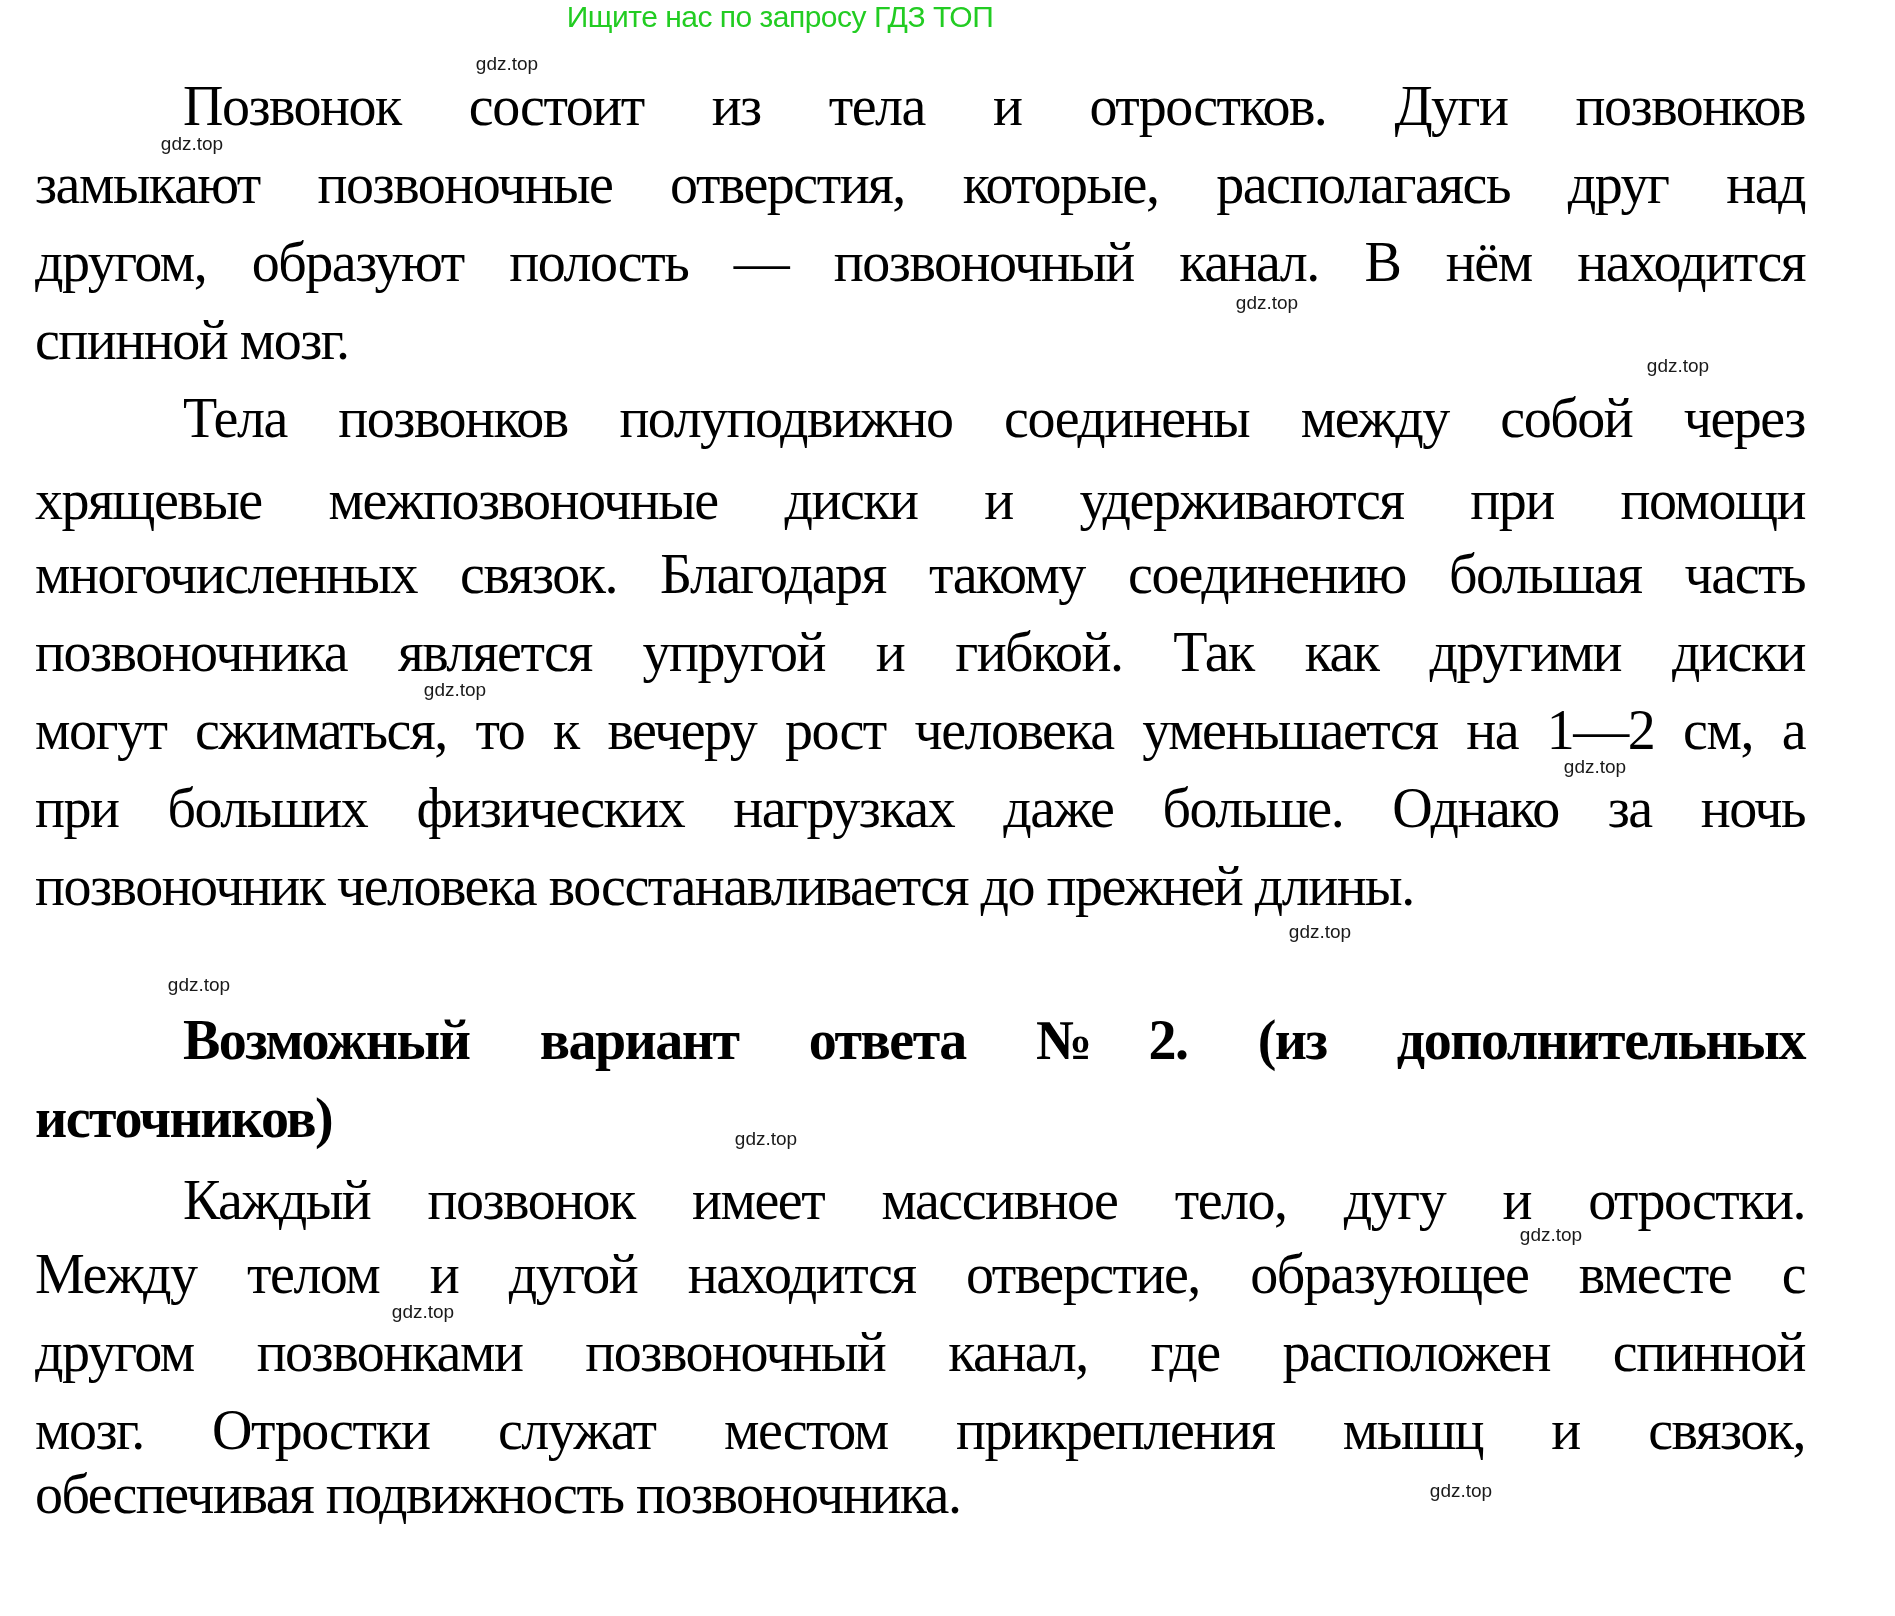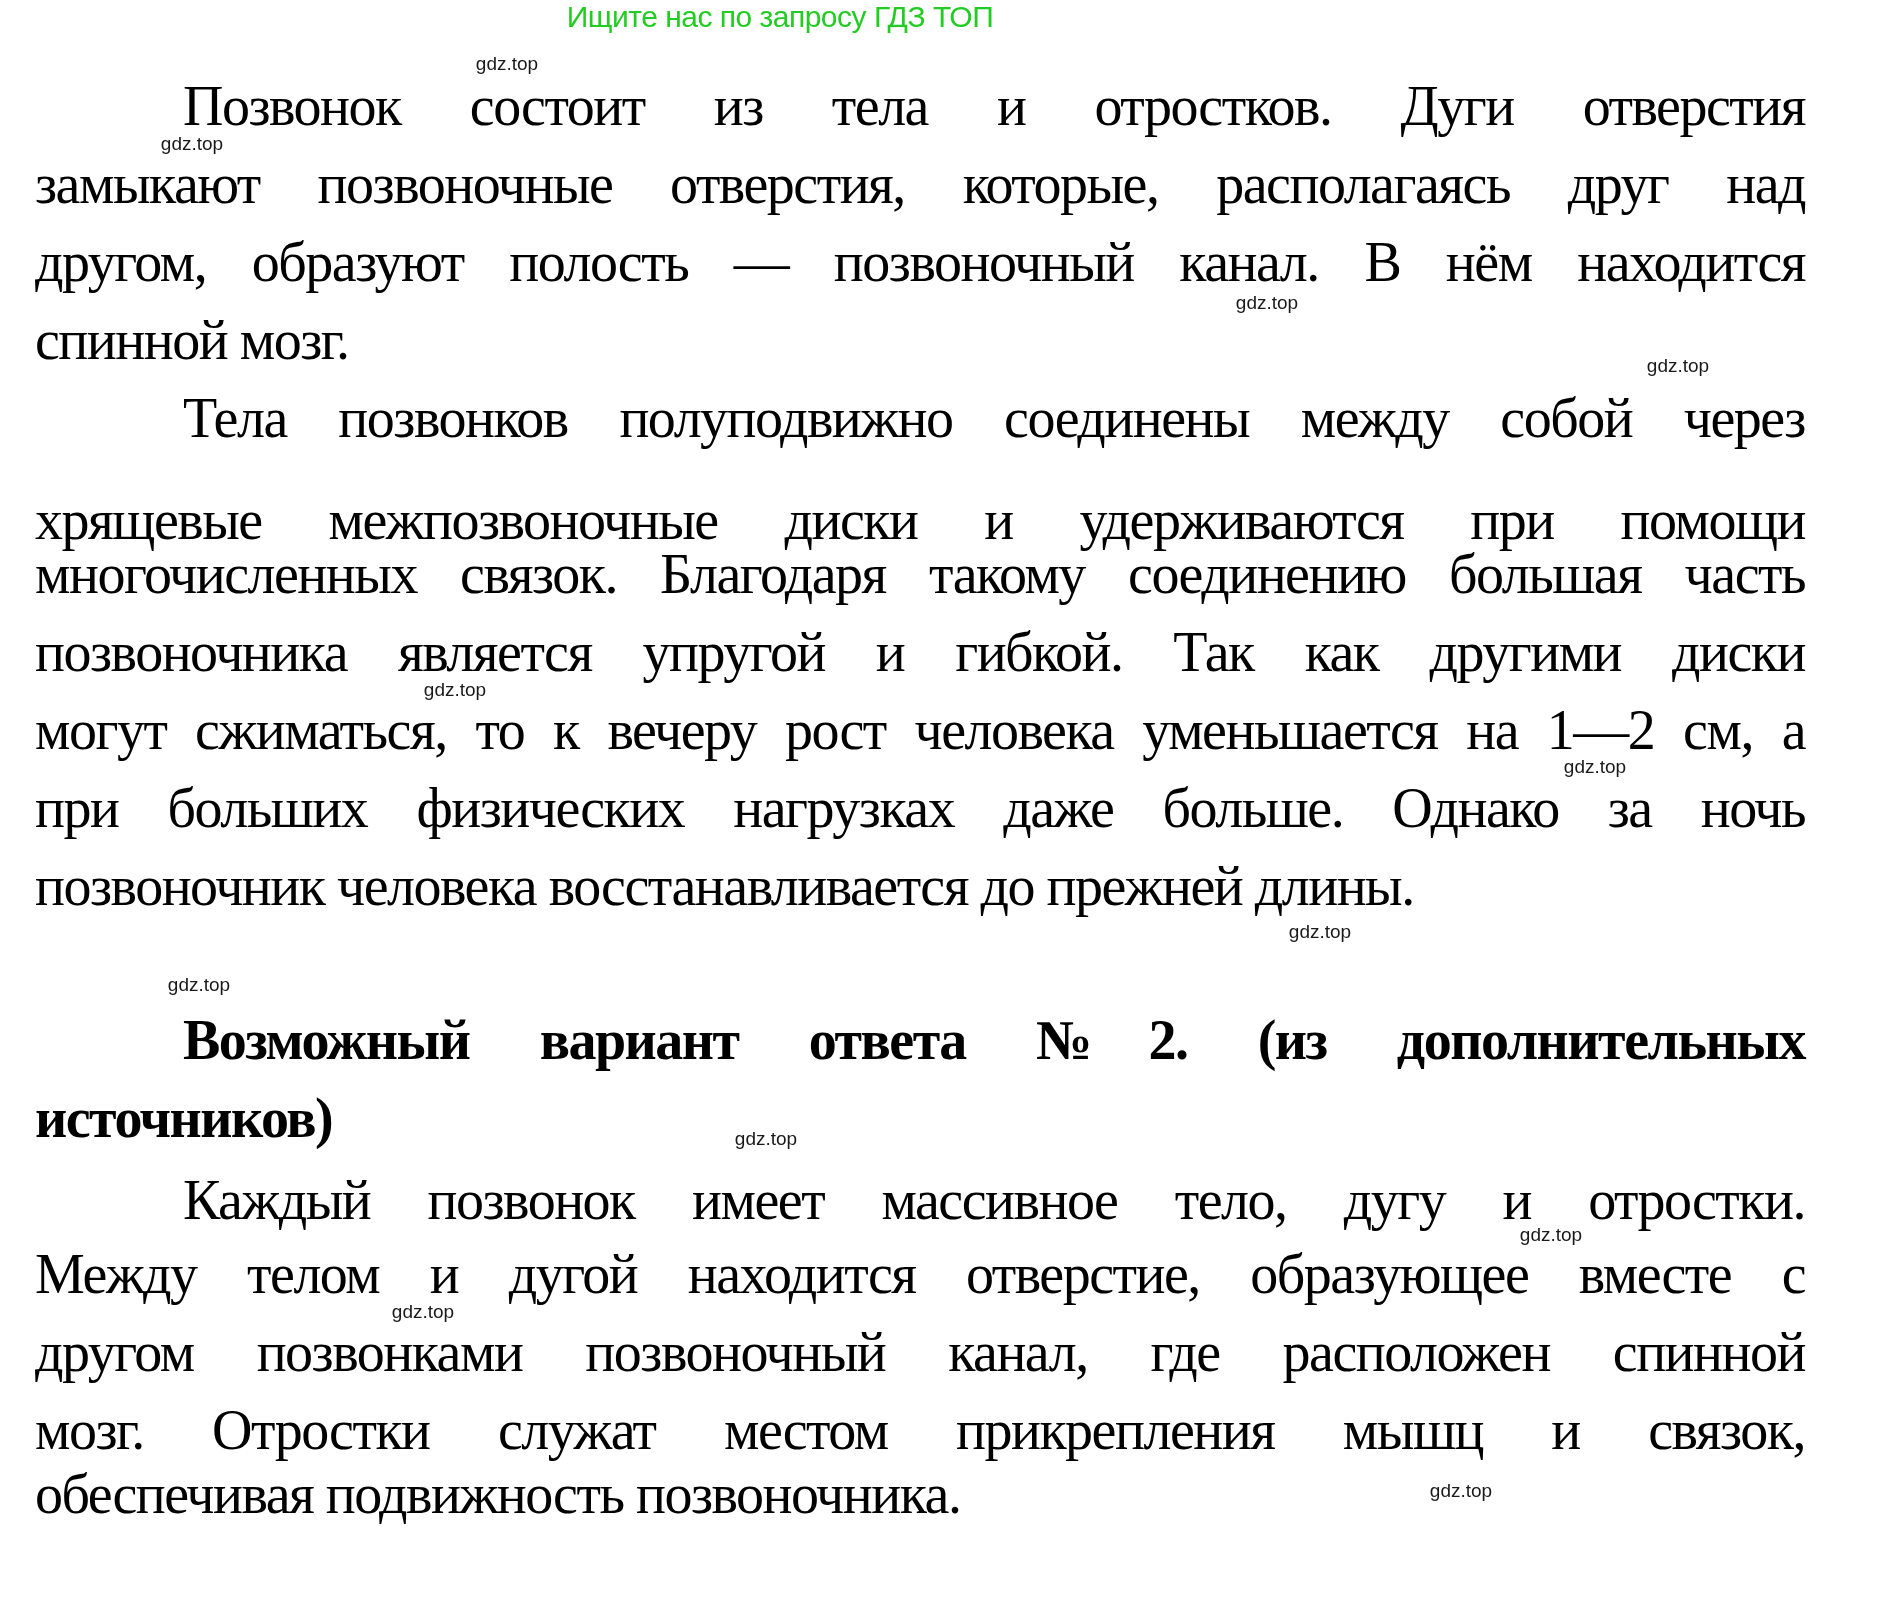--- a/index.html
+++ b/index.html
@@ -48,29 +48,29 @@
   }
 </style>
 </head>
 <body>
 
 <div class="page">
 
   <div class="top-banner">Ищите нас по запросу ГДЗ ТОП</div>
 
   <div>
-    <div class="line indent" style="top:78px">Позвонок состоит из тела и отростков. Дуги отверстия</div>
+    <div class="line indent" style="top:78px">Позвонок состоит из тела и отростков. Дуги позвонков</div>
     <div class="line" style="top:156px">замыкают позвоночные отверстия, которые, располагаясь друг над</div>
     <div class="line" style="top:234px">другом, образуют полость — позвоночный канал. В нём находится</div>
     <div class="line last" style="top:312px">спинной мозг.</div>
   </div>
 
   <div>
     <div class="line indent" style="top:390px">Тела позвонков полуподвижно соединены между собой через</div>
-    <div class="line" style="top:492px">хрящевые межпозвоночные диски и удерживаются при помощи</div>
+    <div class="line" style="top:472px">хрящевые межпозвоночные диски и удерживаются при помощи</div>
     <div class="line" style="top:546px">многочисленных связок. Благодаря такому соединению большая часть</div>
     <div class="line" style="top:624px">позвоночника является упругой и гибкой. Так как другими диски</div>
     <div class="line" style="top:702px">могут сжиматься, то к вечеру рост человека уменьшается на 1—2 см, а</div>
     <div class="line" style="top:780px">при больших физических нагрузках даже больше. Однако за ночь</div>
     <div class="line last" style="top:858px">позвоночник человека восстанавливается до прежней длины.</div>
   </div>
 
   <div>
     <div class="line indent bold" style="top:1012px">Возможный вариант ответа №2. (из дополнительных</div>
     <div class="line bold last" style="top:1090px">источников)</div>

